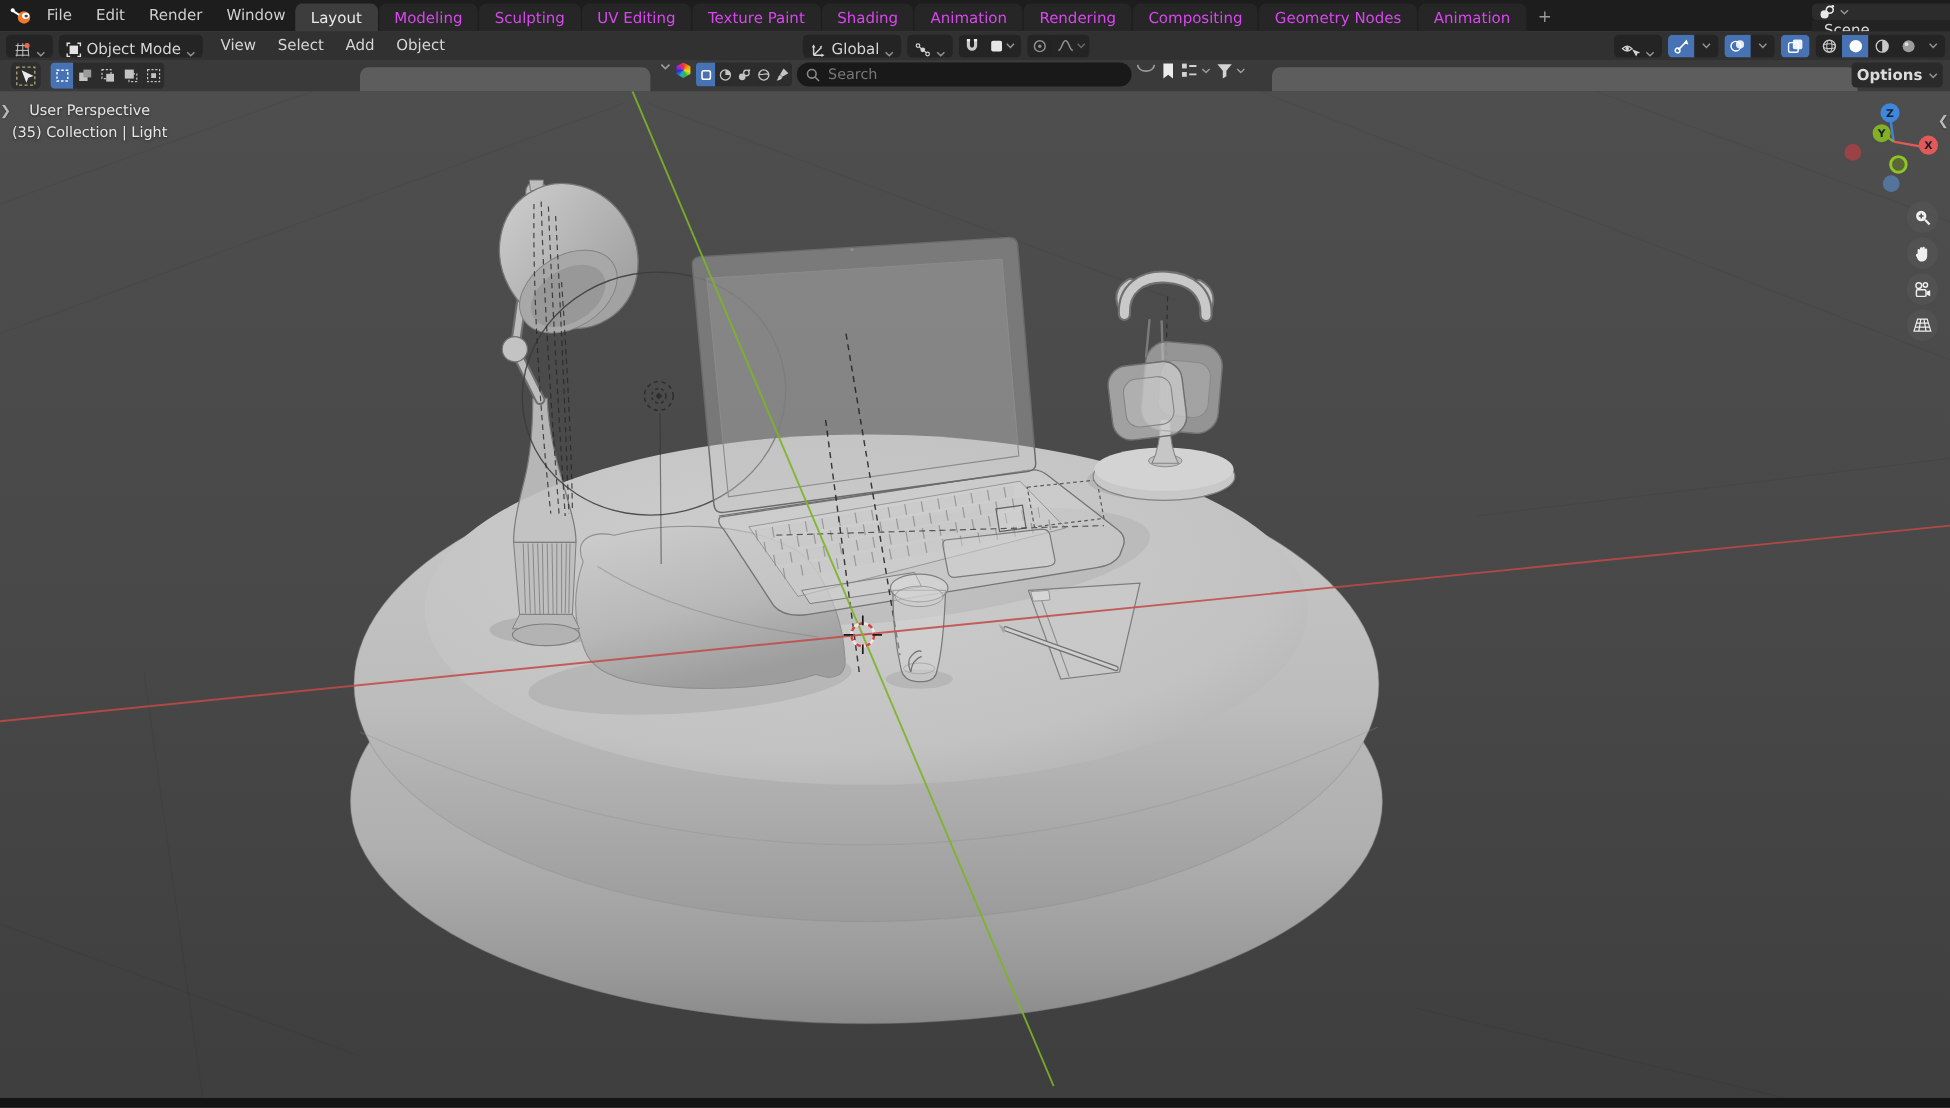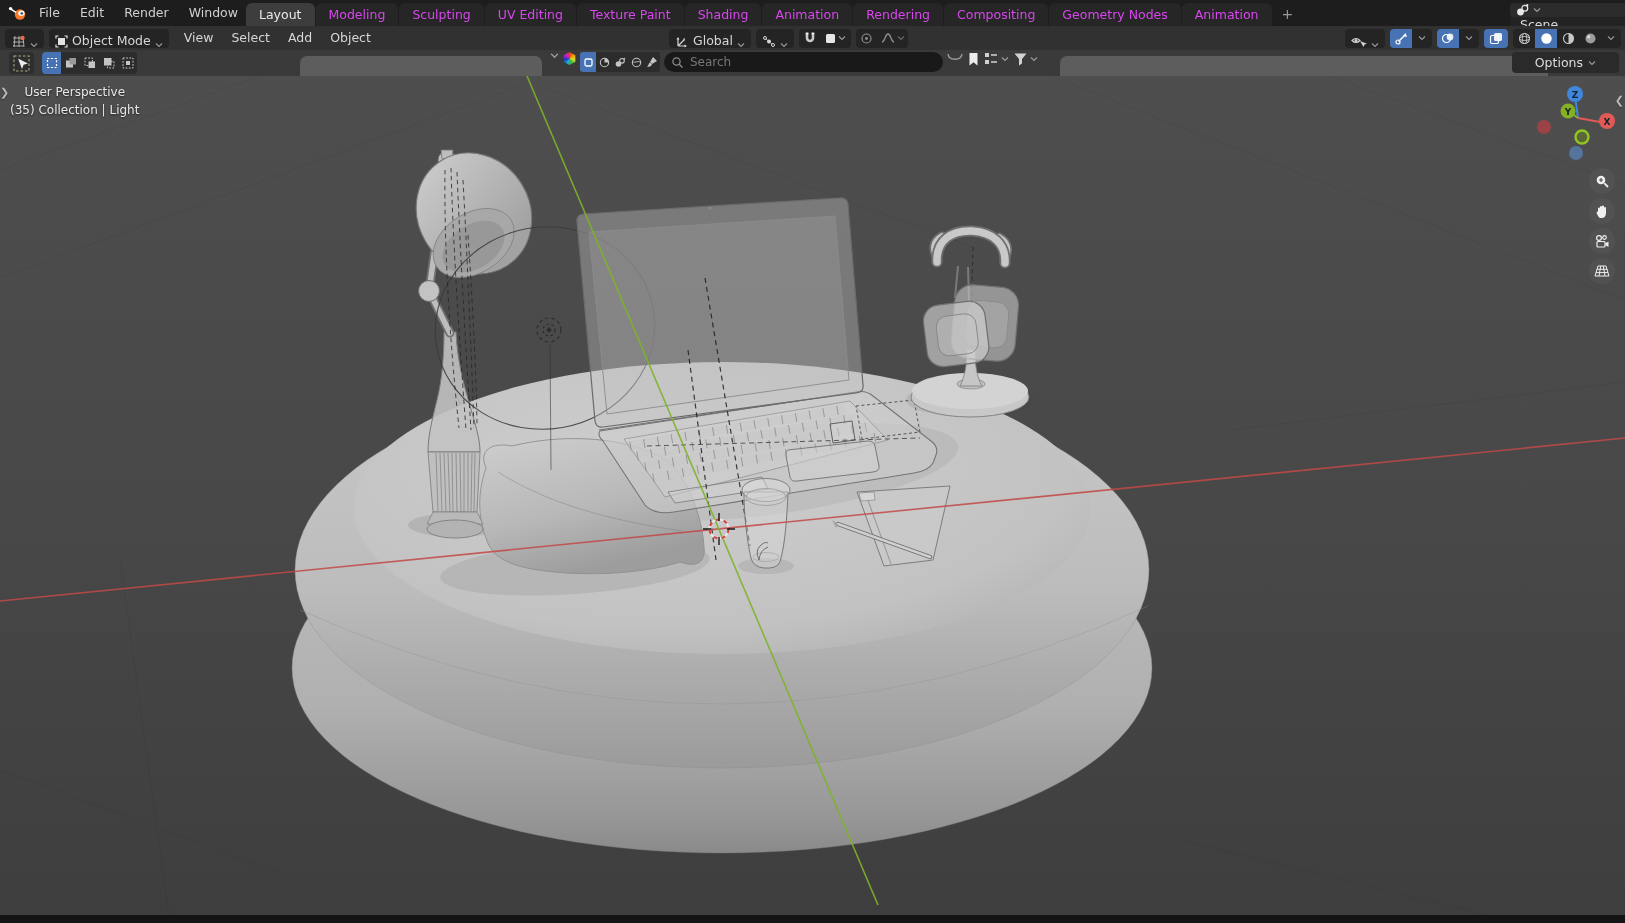--- a/index.html
+++ b/index.html
@@ -49,21 +49,21 @@
   .idgroup .sbtn{width:16px;display:flex;align-items:center;justify-content:center;background:#2c2c2c;}
   .idgroup .sbtn.blue{background:#4772b3;}
   .hexicon{width:13px;height:13px;clip-path:polygon(50% 0,95% 25%,95% 75%,50% 100%,5% 75%,5% 25%);
     background:conic-gradient(#e33,#e90,#dd3,#3b3,#2ac,#23c,#b2c,#e33);}
   .search{width:245px;height:20px;background:#191919;border:none;border-radius:10px;
     color:#b5b5b5;font-size:12px;padding:0 8px 0 26px;outline:none;font-family:inherit;}
   .search::placeholder{color:#777;}
   .searchwrap{position:relative;display:flex;align-items:center;}
   .searchwrap svg{position:absolute;left:7px;}
   .options-pill{position:absolute;right:6px;top:2px;height:21px;background:#2a2a2a;border-radius:4px;
-    display:flex;align-items:center;padding:0 23px;gap:5px;color:#dcdcdc;}
+    display:flex;align-items:center;padding:0 4px;gap:5px;color:#dcdcdc;font-weight:bold;}
   
   .viewport{position:absolute;left:0;top:76px;right:0;bottom:8px;z-index:5;}
   .ov-text{position:absolute;left:10px;top:7px;color:#e6e6e6;font-size:12px;
     text-shadow:0 1px 2px rgba(0,0,0,.55);line-height:18px;font-weight:500;text-align:center;}
   .region-chev{position:absolute;color:#b9b9b9;font-size:11px;text-shadow:0 1px 1px rgba(0,0,0,.4);}
   .navbtn{position:absolute;left:1589px;width:26px;height:26px;border-radius:50%;
     background:rgba(86,86,86,.62);display:flex;align-items:center;justify-content:center;}
   .gizmo{position:absolute;left:1528px;top:6px;}
   .bottom-strip{position:absolute;left:0;bottom:0;width:100%;height:8px;background:#141414;z-index:11;}
   svg{display:block;}

